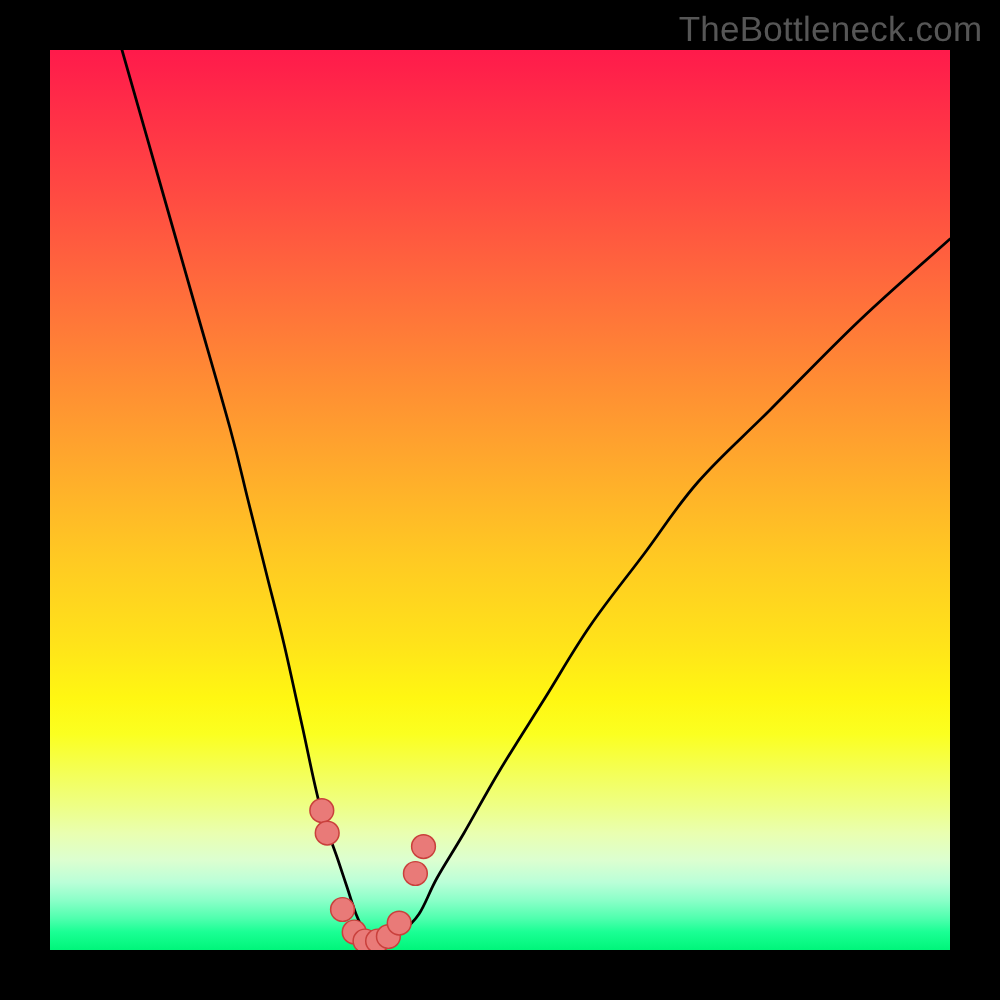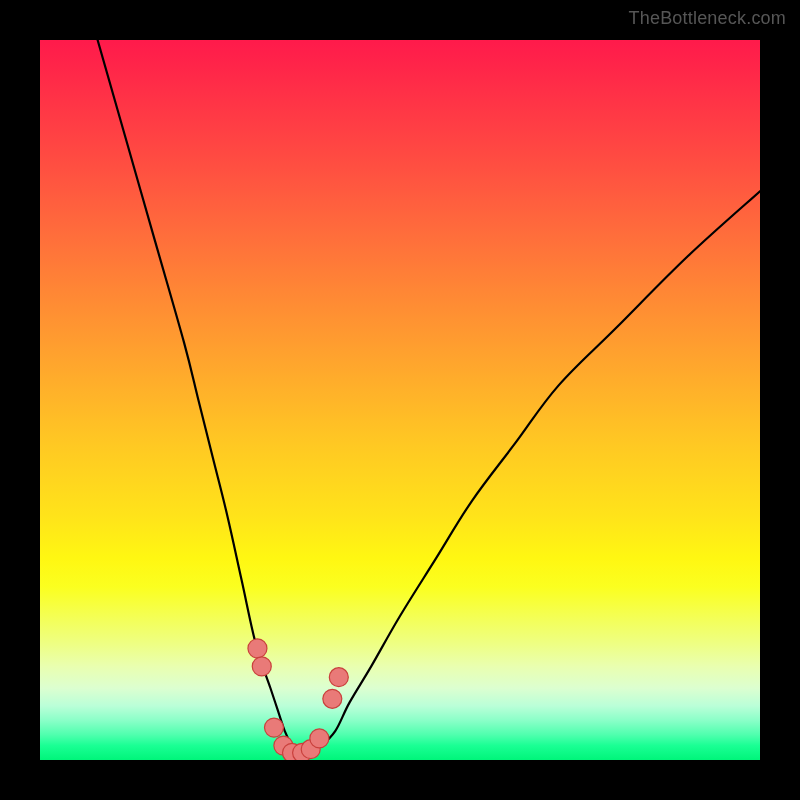--- a/index.html
+++ b/index.html
@@ -54,21 +54,21 @@
   }
   .curves {
     position: absolute;
     inset: 0;
   }
   .watermark {
     position: absolute;
     top: 8px;
     right: 14px;
     color: #565656;
-    font-size: 18px;
+    font-size: 28px;
     font-weight: 400;
     letter-spacing: 0.2px;
     user-select: none;
   }
 </style>
 </head>
 <body>
 
 <div class="frame">
 

